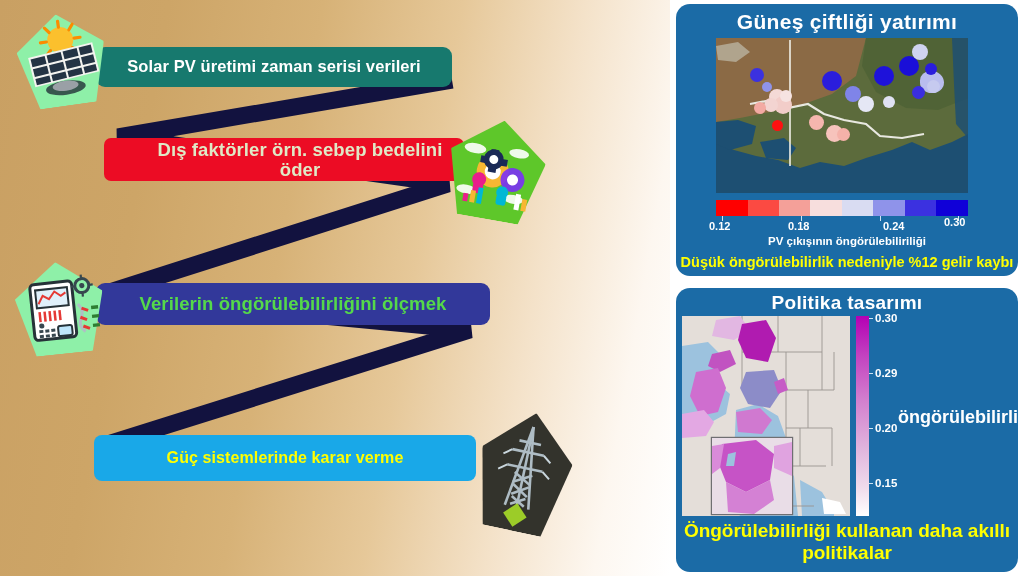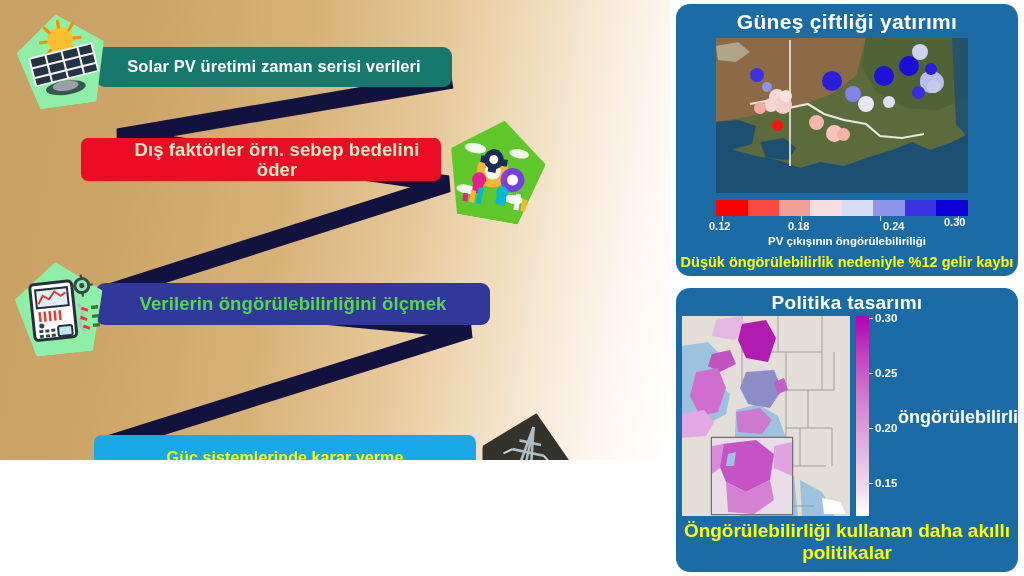--- a/index.html
+++ b/index.html
@@ -1,39 +1,39 @@
 <!DOCTYPE html>
 <html><head>
 <meta charset="utf-8">
 <style>
   html,body{margin:0;padding:0;background:#fff;}
   body{font-family:"Liberation Sans",sans-serif;}
   #stage{position:relative;width:1024px;height:576px;overflow:hidden;background:#fff;}
 
   
   #flow{
-    position:absolute;left:0;top:0;width:670px;height:460px;
+    position:absolute;left:0;top:0;width:670px;height:576px;
     background:linear-gradient(100deg,#c9a063 0%,#cda567 22%,#d7b277 42%,#e6c899 60%,#f4e2c9 76%,#fdf7f0 90%,#ffffff 100%);
     overflow:hidden;
   }
   #zig{position:absolute;left:0;top:0;width:670px;height:576px;}
 
   .node{
     position:absolute;display:flex;align-items:center;justify-content:center;
     border-radius:10px;box-sizing:border-box;
     text-align:center;line-height:1.05;
     font-weight:bold;letter-spacing:.1px;
     z-index:6;
   }
   .node span{display:block;padding:0 6px;}
 
   #node-data{left:96px;top:47px;width:356px;height:40px;background:#17796e;border-radius:9px;}
   #node-data span{color:#ffffff;font-size:16.5px;}
 
-  #node-ext{left:81px;top:138px;width:360px;height:43px;background:#ec0c24;border-radius:7px;padding-left:32px;}
+  #node-ext{left:104px;top:138px;width:360px;height:43px;background:#ec0c24;border-radius:7px;padding-left:32px;}
   #node-ext span{color:#dfe9c6;font-size:18.5px;}
 
   #node-meas{left:96px;top:283px;width:394px;height:42px;background:#32389a;border-radius:9px;}
   #node-meas span{color:#55d94a;font-size:18.5px;}
 
   #node-dec{left:94px;top:435px;width:382px;height:46px;background:#19a8e8;border-radius:8px;}
   #node-dec span{color:#ffff00;font-size:16px;}
 
   
   .badge{position:absolute;z-index:7;}
@@ -383,21 +383,21 @@
         <path d="M140,182 L158,186 L164,198 L142,198 Z" fill="#ffffff"></path>
       </svg>
     </div>
 
     <div id="cbar-bot"></div>
     <div class="vtick" style="top:30px;"></div>
     <div class="vtick" style="top:85px;"></div>
     <div class="vtick" style="top:140px;"></div>
     <div class="vtick" style="top:195px;"></div>
     <div class="vtickl" style="top:24px;">0.30</div>
-    <div class="vtickl" style="top:79px;">0.25</div>
+    <div class="vtickl" style="top:79px;">0.29</div>
     <div class="vtickl" style="top:134px;">0.20</div>
     <div class="vtickl" style="top:189px;">0.15</div>
 
     <div class="legend-txt" style="left:222px;top:116px;">öngörülebilirliği</div>
 
     <div class="caption" id="cap-bot">Öngörülebilirliği kullanan daha akıllı politikalar</div>
   </div>
 
 </div>
 

